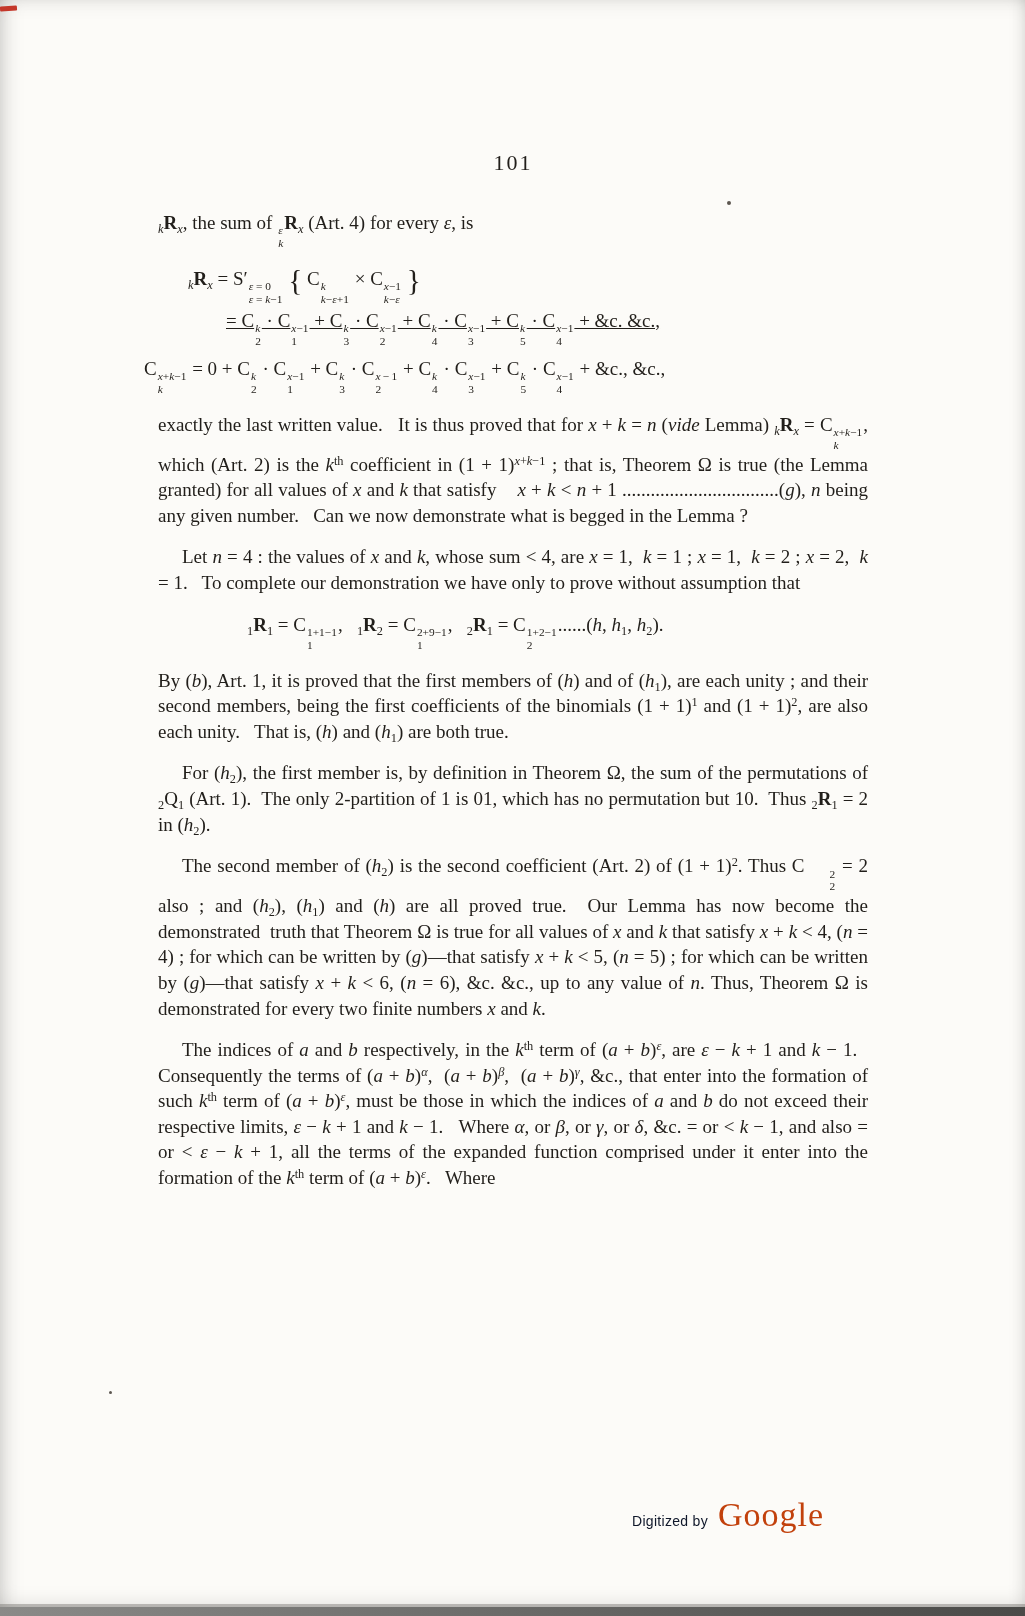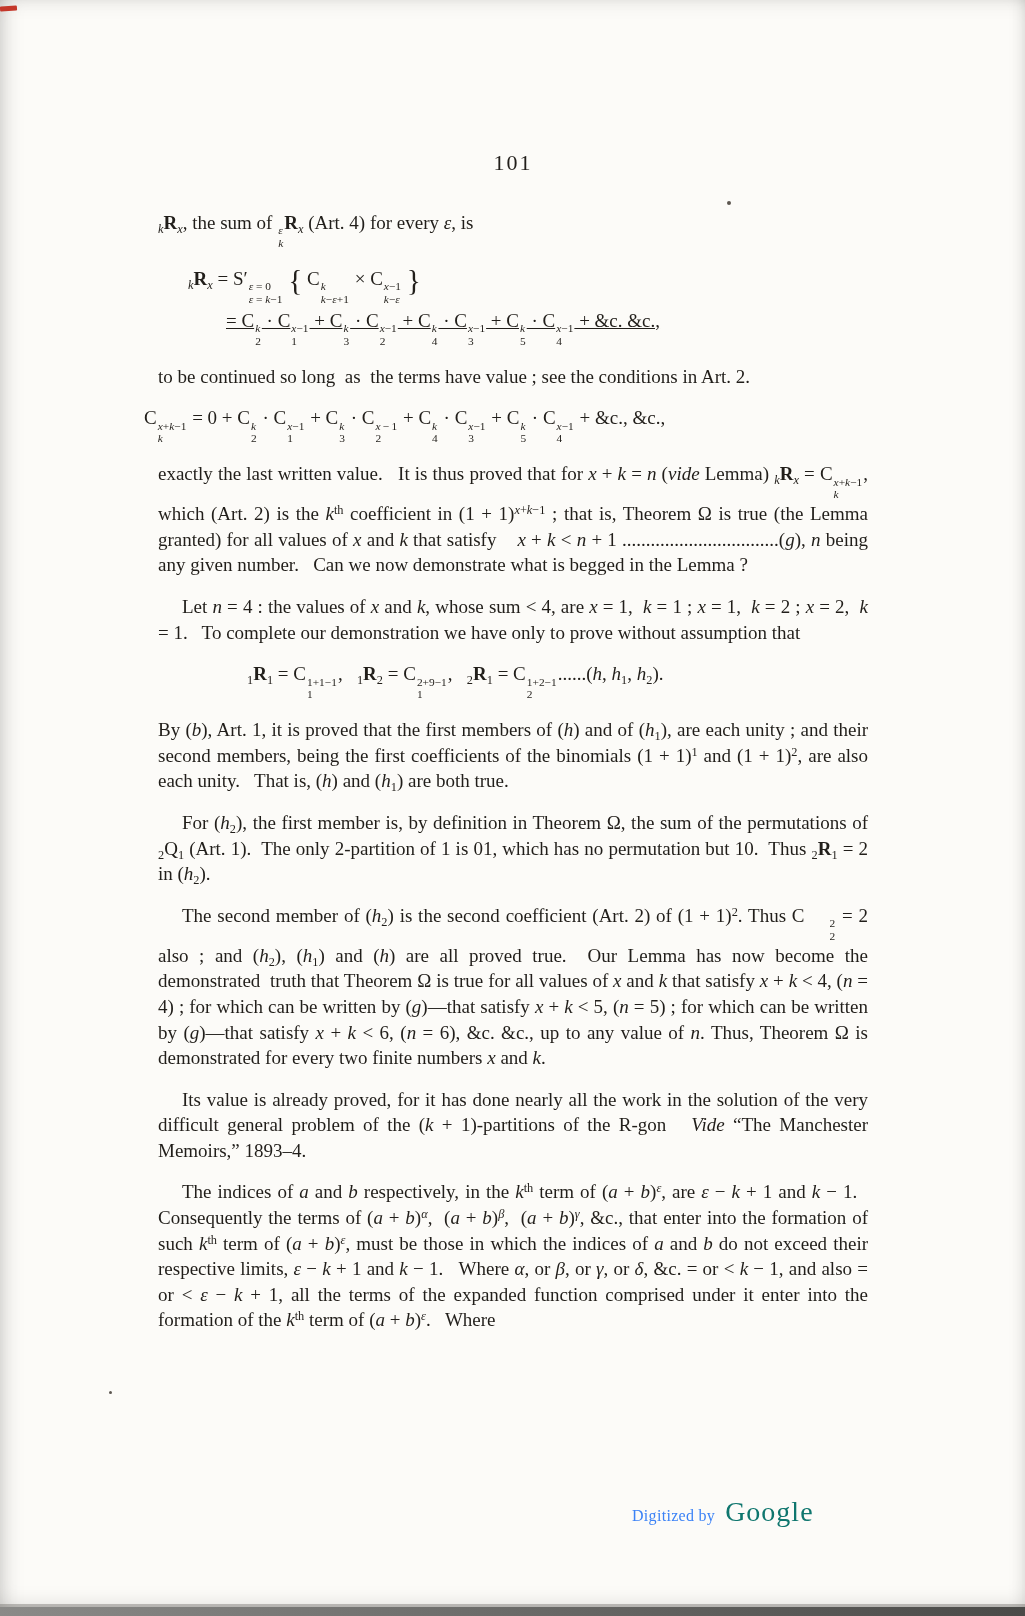--- a/index.html
+++ b/index.html
@@ -27,22 +27,22 @@
   sub{vertical-align:-0.32em;}
   sup{vertical-align:0.5em;}
   .ss{display:inline-flex;flex-direction:column;align-items:flex-start;font-size:0.60em;line-height:1.12;vertical-align:-0.48em;margin:0 1px;text-align:right;}
   .ss span{display:block;white-space:nowrap;}
   .brc{font-size:1.55em;vertical-align:-0.18em;}
   .red-mark{position:absolute;left:0;top:6px;width:17px;height:5px;background:#c4372a;transform:rotate(-4deg);border-radius:1px;}
   .speck{position:absolute;background:#5c5650;border-radius:50%;}
   .s1{left:727px;top:201px;width:4px;height:4px;}
   .s2{left:109px;top:1391px;width:3px;height:3px;}
   .footer{position:absolute;left:632px;top:1496px;display:flex;align-items:baseline;gap:10px;}
-  .dig{font-family:Liberation Serif, serif;font-size:16px;color:#3b82f6;letter-spacing:.3px;}
-  .brand{font-family:"Liberation Serif","DejaVu Serif",serif;font-size:28px;color:#0f766e;letter-spacing:1px;}
+  .dig{font-family:Liberation Sans, sans-serif;font-size:14px;color:#0f172a;letter-spacing:.3px;}
+  .brand{font-family:"Liberation Serif","DejaVu Serif",serif;font-size:34px;color:#c2410c;letter-spacing:1px;}
   .bottom-edge{position:absolute;left:0;bottom:0;width:100%;height:9px;background:linear-gradient(to right,#8a8a88,#4a4a48);}
   .bottom-edge:before{content:"";position:absolute;left:0;top:-3px;width:100%;height:3px;background:rgba(120,118,112,.45);}
 </style>
 </head>
 <body>
 
 <div class="scan">
   <div class="red-mark"></div>
   <div class="speck s1"></div>
   <div class="speck s2"></div>
@@ -82,21 +82,20 @@
         </span> · C<span class="ss">
           <span><i>x</i>−1</span>
           <span>3</span>
         </span> + C<span class="ss">
           <span><i>k</i></span>
           <span>5</span>
         </span> · C<span class="ss">
           <span><i>x</i>−1</span>
           <span>4</span>
         </span> + &amp;c. &amp;c.,</div>
-    <p class="noind">to be continued so long&nbsp; as&nbsp; the terms have value ; see the conditions in Art. 2.</p>
     <div class="eq eq2">C<span class="ss">
           <span><i>x</i>+<i>k</i>−1</span>
           <span><i>k</i></span>
         </span> = 0 + C<span class="ss">
           <span><i>k</i></span>
           <span>2</span>
         </span> · C<span class="ss">
           <span><i>x</i>−1</span>
           <span>1</span>
         </span> + C<span class="ss">
@@ -132,21 +131,20 @@
         </span>,&nbsp;&nbsp; <sub>2</sub><b>R</b><sub>1</sub> = C<span class="ss">
           <span>1+2−1</span>
           <span>2</span>
         </span>......(<i>h</i>, <i>h</i><sub>1</sub>, <i>h</i><sub>2</sub>).</div>
     <p class="noind">By (<i>b</i>), Art. 1, it is proved that the first members of (<i>h</i>) and of (<i>h</i><sub>1</sub>), are each unity ; and their second members, being the first coefficients of the binomials (1 + 1)<sup>1</sup> and (1 + 1)<sup>2</sup>, are also each unity.&nbsp;&nbsp; That is, (<i>h</i>) and (<i>h</i><sub>1</sub>) are both true.</p>
     <p class="ind">For (<i>h</i><sub>2</sub>), the first member is, by definition in Theorem Ω, the sum of the permutations of <sub>2</sub>Q<sub>1</sub> (Art. 1).&nbsp; The only 2-partition of 1 is 01, which has no permutation but 10.&nbsp; Thus <sub>2</sub><b>R</b><sub>1</sub> = 2 in (<i>h</i><sub>2</sub>).</p>
     <p class="ind">The second member of (<i>h</i><sub>2</sub>) is the second coefficient (Art. 2) of (1 + 1)<sup>2</sup>. Thus C<span class="ss">
           <span>2</span>
           <span>2</span>
         </span> = 2 also ; and (<i>h</i><sub>2</sub>), (<i>h</i><sub>1</sub>) and (<i>h</i>) are all proved true.&nbsp; Our Lemma has now become the demonstrated&nbsp; truth that Theorem Ω is true for all values of <i>x</i> and <i>k</i> that satisfy <i>x</i> + <i>k</i> &lt; 4, (<i>n</i> = 4) ; for which can be written by (<i>g</i>)—that satisfy <i>x</i> + <i>k</i> &lt; 5, (<i>n</i> = 5) ; for which can be written by (<i>g</i>)—that satisfy <i>x</i> + <i>k</i> &lt; 6, (<i>n</i> = 6), &amp;c. &amp;c., up to any value of <i>n</i>. Thus, Theorem Ω is demonstrated for every two finite numbers <i>x</i> and <i>k</i>.</p>
-    <p class="ind">Its value is already proved, for it has done nearly all the work in the solution of the very difficult general problem of the (<i>k</i> + 1)-partitions of the R-gon&nbsp;&nbsp; <i>Vide</i> “The Manchester Memoirs,” 1893–4.</p>
     <p class="ind">The indices of <i>a</i> and <i>b</i> respectively, in the <i>k</i><sup>th</sup> term of (<i>a</i> + <i>b</i>)<sup><i>ε</i></sup>, are <i>ε</i> − <i>k</i> + 1 and <i>k</i> − 1.&nbsp;&nbsp; Consequently the terms of (<i>a</i> + <i>b</i>)<sup><i>α</i></sup>,&nbsp; (<i>a</i> + <i>b</i>)<sup><i>β</i></sup>,&nbsp; (<i>a</i> + <i>b</i>)<sup><i>γ</i></sup>, &amp;c., that enter into the formation of such <i>k</i><sup>th</sup> term of (<i>a</i> + <i>b</i>)<sup><i>ε</i></sup>, must be those in which the indices of <i>a</i> and <i>b</i> do not exceed their respective limits, <i>ε</i> − <i>k</i> + 1 and <i>k</i> − 1.&nbsp;&nbsp; Where <i>α</i>, or <i>β</i>, or <i>γ</i>, or <i>δ</i>, &amp;c. = or &lt; <i>k</i> − 1, and also = or &lt; <i>ε</i> − <i>k</i> + 1, all the terms of the expanded function comprised under it enter into the formation of the <i>k</i><sup>th</sup> term of (<i>a</i> + <i>b</i>)<sup><i>ε</i></sup>.&nbsp;&nbsp; Where</p>
   </div>
 
   <div class="footer">
     <span class="dig">Digitized by</span>
     <span class="brand">Google</span>
   </div>
 
   <div class="bottom-edge"></div>
 </div>

